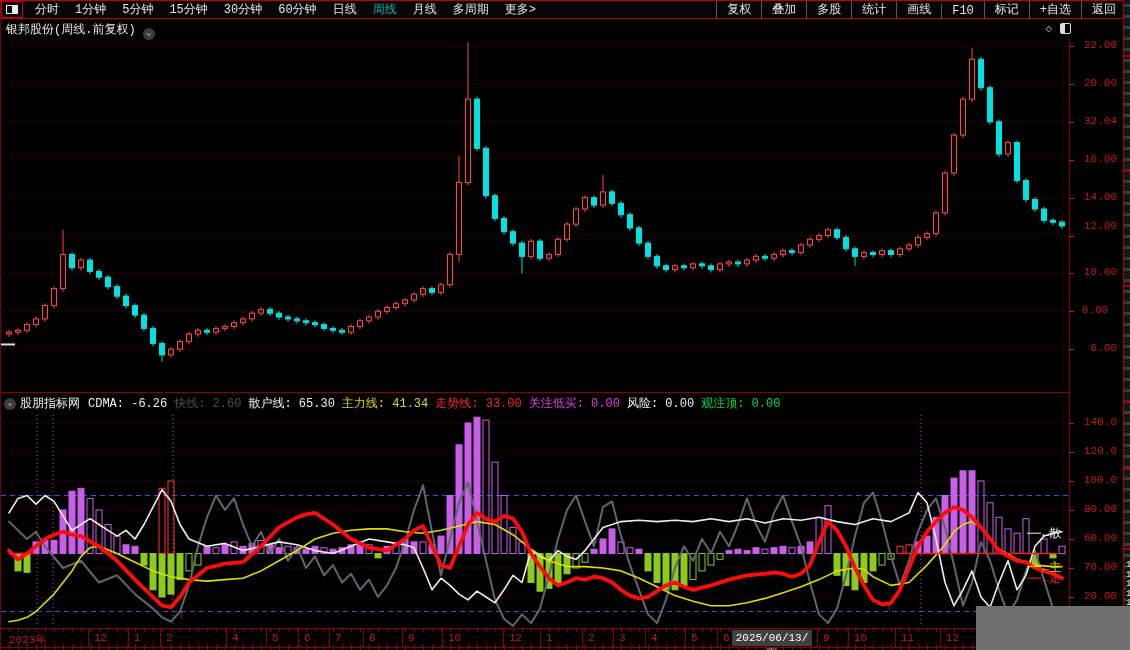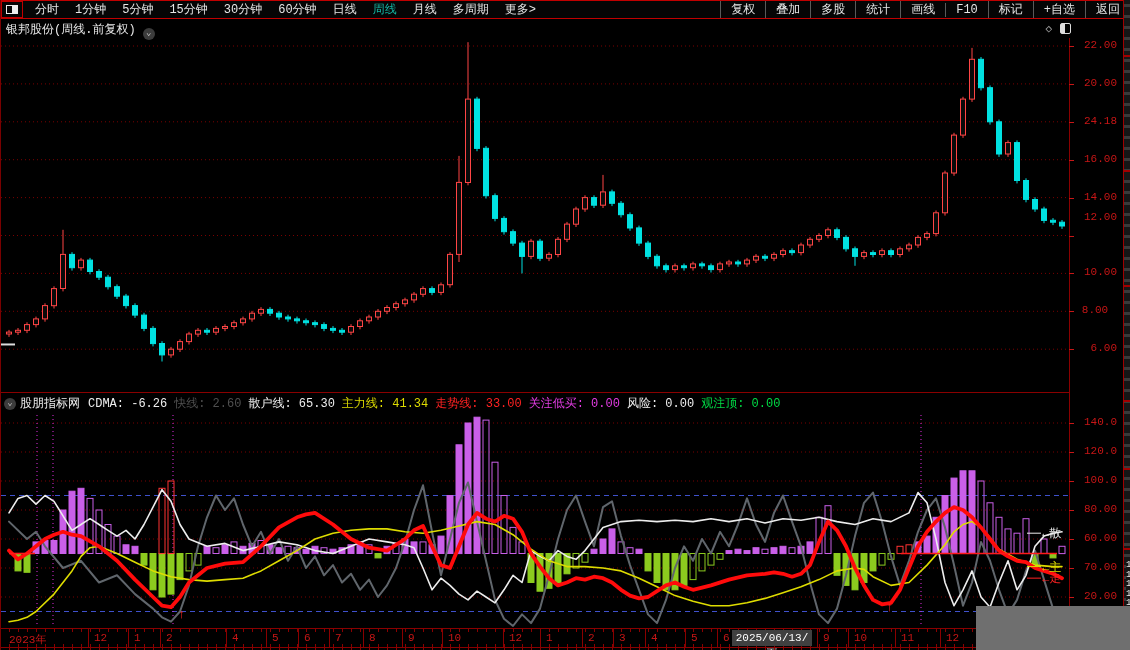--- a/index.html
+++ b/index.html
@@ -9,23 +9,23 @@
   
   #topbar{position:absolute;left:0;top:0;width:1130px;height:19px;background:#050505;
           border-top:1px solid #c00000;border-bottom:1px solid #c00000;box-sizing:border-box;
           display:flex;align-items:center;font-size:12px;}
   #winicon{width:22px;height:17px;border:1px solid #c00000;box-sizing:border-box;
            display:flex;align-items:center;justify-content:center;margin-right:4px;}
   #winicon .g{width:12px;height:9px;border:1px solid #eee;box-sizing:border-box;position:relative;}
   #winicon .g:after{content:"";position:absolute;right:0;top:0;width:5px;height:100%;background:#eee;}
   .tb-item{padding:0 8px;color:#e6e6e6;cursor:default;white-space:nowrap;}
   .tb-item.active{color:#14b8a6;}
-  #tb-right{margin-left:auto;display:flex;height:100%;align-items:center;}
+  #tb-right{margin-left:auto;display:flex;height:100%;align-items:flex-end;}
   #tb-right .tb-item{border-left:1px solid #5a5a5a;padding:0 10px;}
-  #tb-right .tb-item:last-child{border-right:1px solid #a21caf;}
+  #tb-right .tb-item:last-child{border-right:5px solid #a21caf;}
   
   #titlerow{position:absolute;left:0;top:19px;width:1130px;height:19px;font-size:12px;}
   #stock-title{position:absolute;left:5px;top:2px;color:#e8e8e8;}
   .chev-circle{display:inline-block;width:12px;height:12px;border-radius:50%;background:#3c3c3c;
                color:#c8c8c8;font-size:9px;line-height:11px;text-align:center;vertical-align:-2px;}
   #corner-icons{position:absolute;right:60px;top:3px;display:flex;gap:8px;align-items:center;}
   .diamond{color:#9a9a9a;font-size:11px;}
   .panel-ic{width:11px;height:11px;border:1px solid #ddd;border-radius:2px;box-sizing:border-box;position:relative;}
   .panel-ic:after{content:"";position:absolute;left:0;top:0;width:4px;height:100%;background:#ddd;}
   
@@ -511,27 +511,27 @@
       <line x1="1026" x2="1040" y1="165.15" y2="165.15" stroke="#ff2222" stroke-width="1"></line>
       <text x="1041" y="169.15" fill="#ff2222" font-size="12">←走</text>
     </svg>
 
   <div id="vaxis"></div>
   <div id="yaxis-labels">
       <div class="ylab" style="top: 39px;">22.00</div>
       <div class="ytick" style="top: 46px;"></div>
       <div class="ylab" style="top: 76.9px;">20.00</div>
       <div class="ytick" style="top: 83.9px;"></div>
-      <div class="ylab" style="top: 114.8px;">24.18</div>
+      <div class="ylab" style="top: 114.8px;">32.04</div>
       <div class="ytick" style="top: 121.8px;"></div>
       <div class="ylab" style="top: 152.7px;">16.00</div>
       <div class="ytick" style="top: 159.7px;"></div>
       <div class="ylab" style="top: 190.6px;">14.00</div>
       <div class="ytick" style="top: 197.6px;"></div>
-      <div class="ylab" style="top: 211px;">12.00</div>
+      <div class="ylab" style="top: 220px;">12.00</div>
       <div class="ytick" style="top: 235.5px;"></div>
       <div class="ylab" style="top: 266.4px;">10.00</div>
       <div class="ytick" style="top: 273.4px;"></div>
       <div class="ylab" style="top: 304.3px; text-align: center;">8.00</div>
       <div class="ytick" style="top: 311.3px;"></div>
       <div class="ylab" style="top: 342.2px;">6.00</div>
       <div class="ytick" style="top: 349.2px;"></div>
       <div class="ylab" style="top: 416px;">140.0</div>
       <div class="ytick" style="top: 423px;"></div>
       <div class="ylab" style="top: 445px;">120.0</div>

